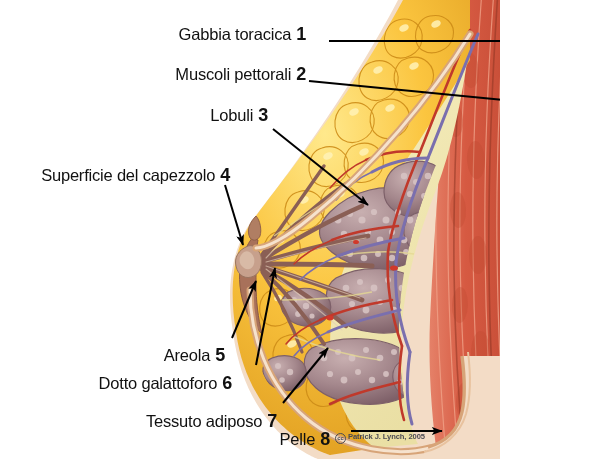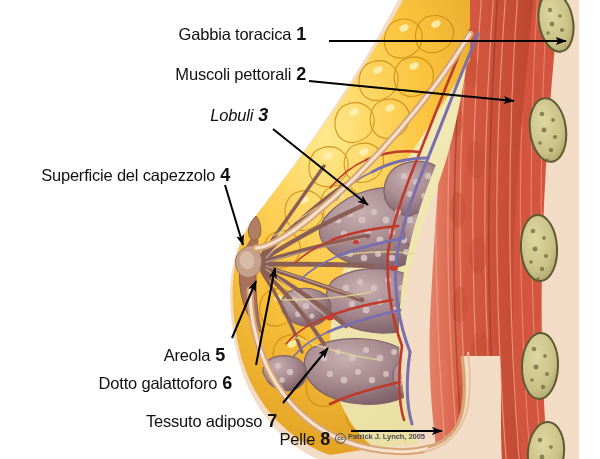--- a/index.html
+++ b/index.html
@@ -2,21 +2,21 @@
 <html><head>
 <meta charset="utf-8">
 <style>
   html, body {
     margin: 0;
     padding: 0;
     background: #ffffff;
   }
   #figure {
     position: relative;
-    width: 579px;
+    width: 500px;
     height: 459px;
     background: #ffffff;
     overflow: hidden;
     font-family: "Liberation Sans", sans-serif;
   }
   #art {
     position: absolute;
     left: 0; top: 0;
     width: 600px; height: 459px;
   }
@@ -546,21 +546,21 @@
   </svg>
 
   <div class="label right" style="left:306px; top:25px;">
     <span>Gabbia toracica</span><span class="num">1</span>
   </div>
 
   <div class="label right" style="left:306px; top:65px;">
     <span>Muscoli pettorali</span><span class="num">2</span>
   </div>
 
-  <div class="label right" style="left:268px; top:106px;font-style:italic;">
+  <div class="label right" style="left:268px; top:106px;">
     <span>Lobuli</span><span class="num">3</span>
   </div>
 
   <div class="label right" style="left:230px; top:166px;">
     <span>Superficie del capezzolo</span><span class="num">4</span>
   </div>
 
   <div class="label right" style="left:225px; top:346px;">
     <span>Areola</span><span class="num">5</span>
   </div>

